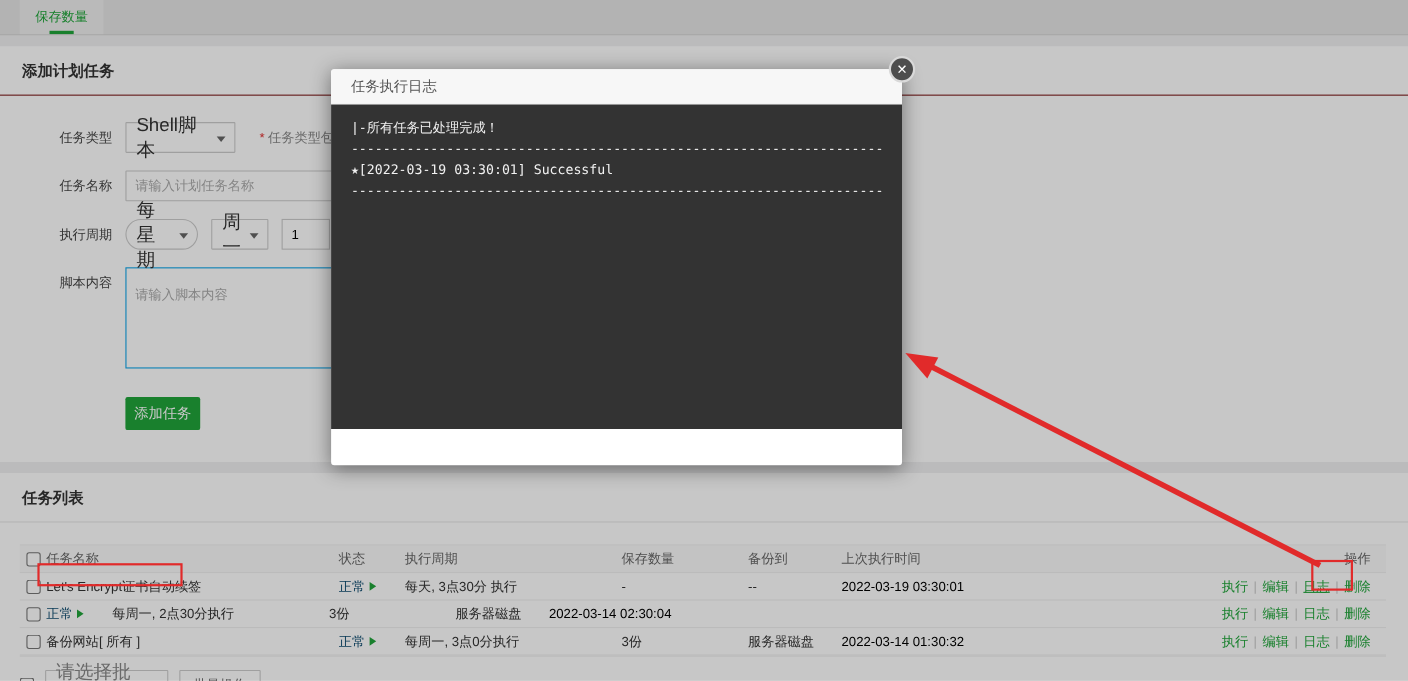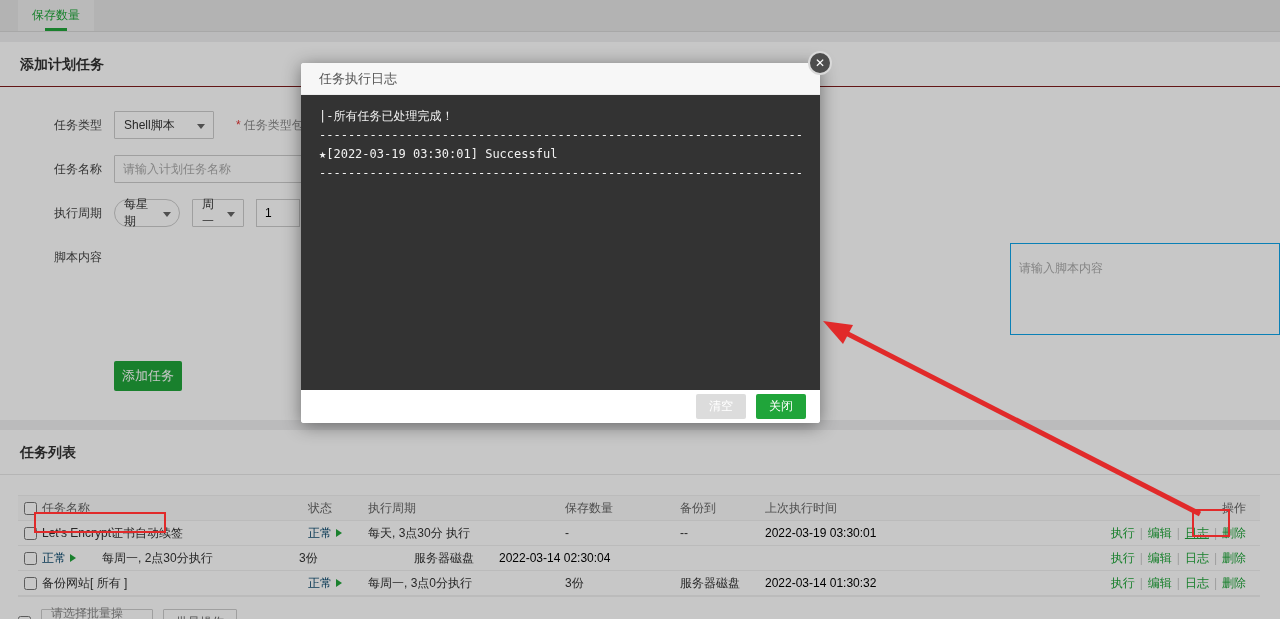--- a/index.html
+++ b/index.html
@@ -10,23 +10,23 @@
   .tabbar { height:32px; background:#e6e6e6; border-bottom:1px solid #d8d8d8; display:flex; align-items:stretch; }
   .tab { padding:0 14px; display:flex; align-items:center; background:#efefef; color:#20a53a; font-size:12px; position:relative; cursor:pointer; margin-left:18px; }
   .tab .tab-underline { position:absolute; left:50%; bottom:0; transform:translateX(-50%); width:22px; height:3px; background:#20a53a; }
 
   
   .panel-form { background:#fff; margin-top:10px; height:378px; }
   .panel-form h2, .panel-list h2 { font-size:14px; font-weight:bold; color:#333; padding:14px 20px 12px 20px; }
   .panel-form h2 { border-bottom:1px solid #7f1d1d; }
   .form { padding-left:54px; padding-top:8px; }
   .form-row { display:flex; align-items:center; margin-top:16px; }
-  .form-row.top { align-items:flex-start;justify-content:space-between; }
+  .form-row.top { align-items:flex-start; }
   .form-label { width:50px; margin-right:10px; color:#444; font-size:12px; line-height:28px; flex:none; }
-  .selectbox { height:28px; border:1px solid #ccc; background:#fff; display:inline-flex; align-items:center; padding:0 22px 0 9px; position:relative; color:#333; font-size:12px; border-radius:1px; cursor:pointer; margin-right:12px; }
+  .selectbox { height:28px; border:1px solid #ccc; background:#fff; display:inline-flex; align-items:center; padding:0 22px 0 9px; position:relative; color:#333; font-size:17px; border-radius:1px; cursor:pointer; margin-right:12px; }
   .caret { position:absolute; right:8px; top:12px; width:0; height:0; border-left:4px solid transparent; border-right:4px solid transparent; border-top:5px solid #666; }
   .txt-input { height:28px; border:1px solid #ccc; padding:0 8px; font-size:12px; color:#333; width:270px; border-radius:1px; }
   .txt-input::placeholder, textarea::placeholder { color:#aaa; }
   .num-input { width:44px; height:28px; border:1px solid #ccc; padding:0 8px; font-size:12px; margin-right:10px; }
   .hint { margin-left:10px; font-size:12px; color:#888; white-space:nowrap; }
   .hint .req { color:#e13434; margin-right:3px; }
   textarea { width:270px; height:92px; border:1px solid #0ea5e9; padding:16px 8px; font-size:12px; resize:none; font-family:inherit; }
   .btn-green { background:#20a53a; color:#fff; border:none; font-size:13px; padding:0 8px; height:30px; border-radius:2px; cursor:pointer; }
   .submit-row { margin-top:26px; margin-left:60px; }
 
@@ -204,24 +204,20 @@
 
 <div class="modal">
   <div class="modal-title">任务执行日志</div>
   <div class="modal-x">✕</div>
   <div class="modal-body">
     <div class="log-line">|-所有任务已处理完成！</div>
     <div class="log-line">----------------------------------------------------------------------------------------------------</div>
     <div class="log-line">★[2022-03-19 03:30:01] Successful</div>
     <div class="log-line">----------------------------------------------------------------------------------------------------</div>
   </div>
-  <div class="modal-footer">
-    <button class="btn-clear">清空</button>
-    <button class="btn-close">关闭</button>
-  </div>
 </div>
 
 <div class="anno anno-box-name"></div>
 <div class="anno anno-box-log"></div>
 <svg class="anno-arrow" width="1280" height="619" viewBox="0 0 1280 619">
   <line x1="1200" y1="514" x2="846" y2="333" stroke="#e12a2a" stroke-width="5"></line>
   <polygon points="823,321 853,325 843,344" fill="#e12a2a"></polygon>
 </svg>
 
 </body></html>

